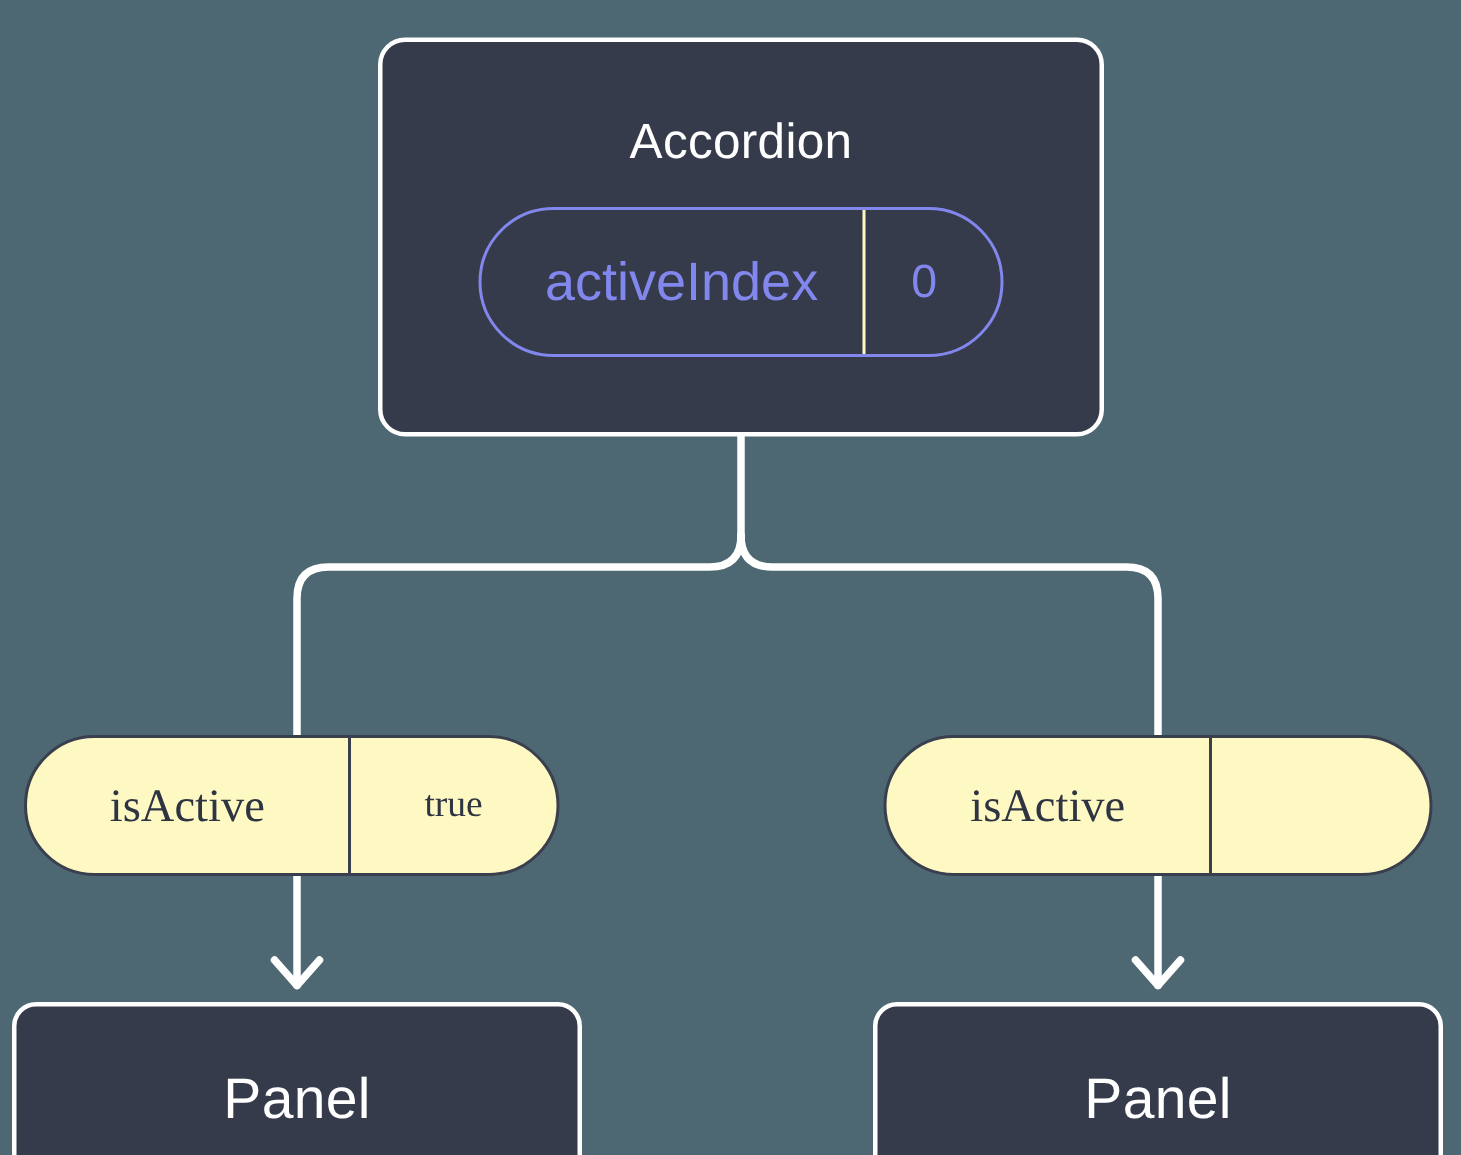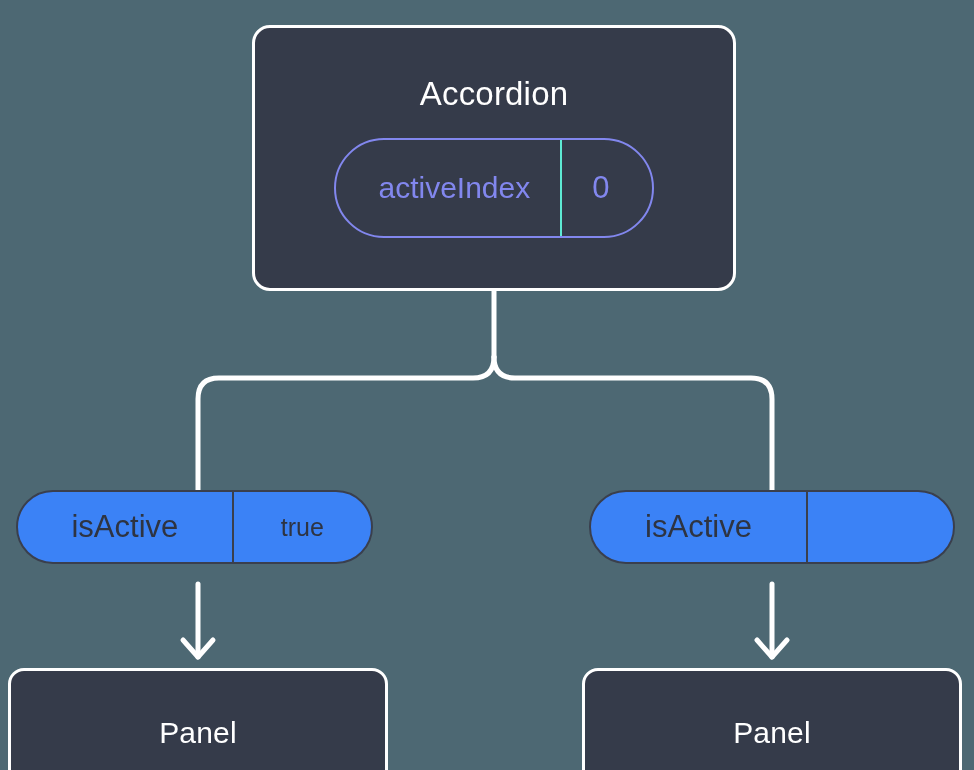--- a/index.html
+++ b/index.html
@@ -61,42 +61,43 @@
     border-radius: 50px;
     box-sizing: border-box;
     background: transparent;
   }
   .pill-outline .pill-key {
     display: flex;
     align-items: center;
     justify-content: center;
     padding: 0 30px 0 42px;
     color: #8287ee;
-    font-size: 30px;
-    border-right: 2px solid #5eead4;
+    font-size: 36px;
+    border-right: 2px solid #fef9c3;
   }
   .pill-outline .pill-val {
     display: flex;
     align-items: center;
     justify-content: center;
     padding: 0 42px 0 30px;
     color: #8287ee;
     font-size: 31px;
   }
 
   
   .pill-filled {
     position: absolute;
     display: flex;
     align-items: stretch;
-    height: 74px;
-    background: #3b82f6;
+    height: 94px;
+    background: #fef9c3;
     border: 2px solid #3a3f4d;
     border-radius: 50px;
     box-sizing: border-box;
+    font-family: Liberation Serif, serif;
   }
   .pill-filled .pill-key {
     display: flex;
     align-items: center;
     justify-content: center;
     color: #2e3442;
     font-size: 31px;
     border-right: 2px solid #3a3f4d;
   }
   .pill-filled .pill-val {
@@ -122,21 +123,21 @@
     background: #353b4a;
     border: 3px solid #ffffff;
     border-radius: 16px;
     box-sizing: border-box;
     display: flex;
     align-items: center;
     justify-content: center;
   }
   .node-leaf-title {
     color: #ffffff;
-    font-size: 30px;
+    font-size: 38px;
     letter-spacing: 0.2px;
   }
   #panel-left  { left: 8px;   top: 648px; width: 380px; }
   #panel-right { left: 582px; top: 648px; width: 380px; }
 </style>
 </head>
 <body>
 
 <div id="stage">
 

